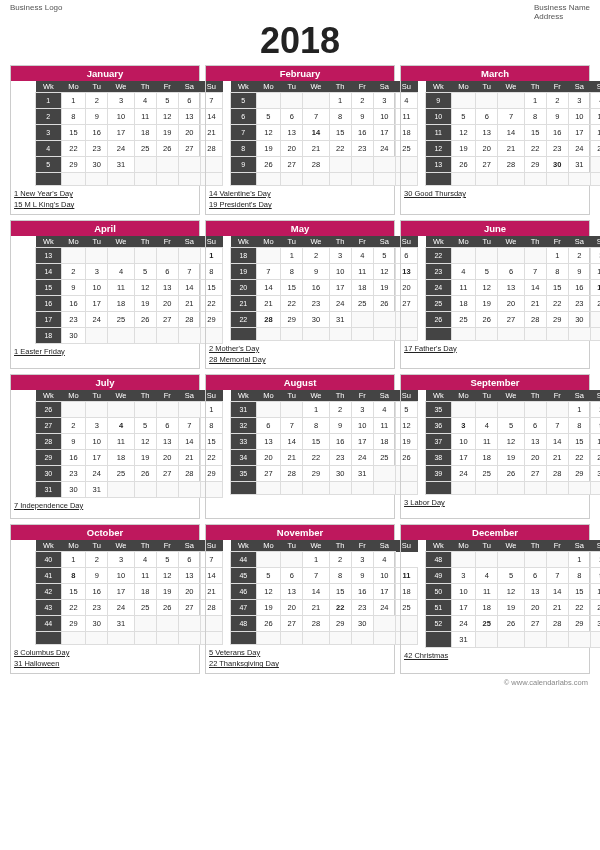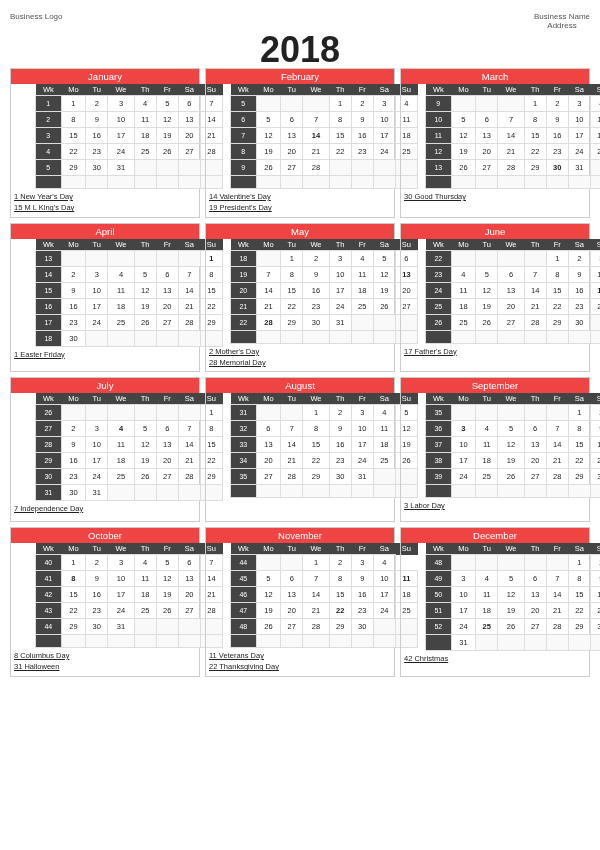--- a/index.html
+++ b/index.html
@@ -6,50 +6,51 @@
     body {
       font-family: Arial, sans-serif;
       background: #fff;
       width: 600px;
       min-height: 850px;
       font-size: 9px;
       color: #222;
     }
     .page {
       width: 600px;
-      padding: 12px 10px 10px 10px;
+      padding: 3px 10px 10px 10px;
     }
     .top-bar {
       display: flex;
       justify-content: space-between;
       margin-bottom: 2px;
       font-size: 8px;
       color: #555;
     }
-    .business-right { text-align: center; }
+    .business-right { text-align: left; }
     .year-title {
       text-align: center;
       font-size: 36px;
       font-weight: bold;
       color: #222;
+      margin-bottom: 6px;
       line-height: 1;
     }
     .calendar-grid {
       display: grid;
       grid-template-columns: repeat(3, 1fr);
       gap: 5px;
     }
     .month-block {
       border: 1px solid #ccc;
     }
     .month-header {
-      background: #ef4444;
+      background: #be185d;
       color: #fff;
       text-align: center;
-      font-weight: normal;
+      font-weight: bold;
       font-size: 9.5px;
       padding: 2px 0;
     }
     .cal-table {
       width: 100%;
       border-collapse: collapse;
       margin-left: 24px;
     }
     .cal-table th {
       background: #444;
@@ -999,21 +1000,21 @@
               <td class="empty"></td>
               <td class="empty"></td>
               <td class="empty"></td>
               <td class="empty"></td>
               <td class="empty"></td>
               <td class="empty"></td>
             </tr>
           </tbody>
         </table>
         <div class="holidays">
-          <div>11  Veterans Day</div>
+          <div>5  Veterans Day</div>
           <div>22  Thanksgiving Day</div>
         </div>
       </div>
       <div class="month-block">
         <div class="month-header">December</div>
         <table class="cal-table">
           <thead>
             <tr>
               <th>Wk</th>
               <th>Mo</th>
@@ -1086,13 +1087,14 @@
               <td class="empty"></td>
               <td class="empty"></td>
             </tr>
           </tbody>
         </table>
         <div class="holidays">
           <div>42  Christmas</div>
         </div>
       </div>
     </div>
+  <div class="footer">© www.calendarlabs.com</div>
 </div>
 
 </body></html>

